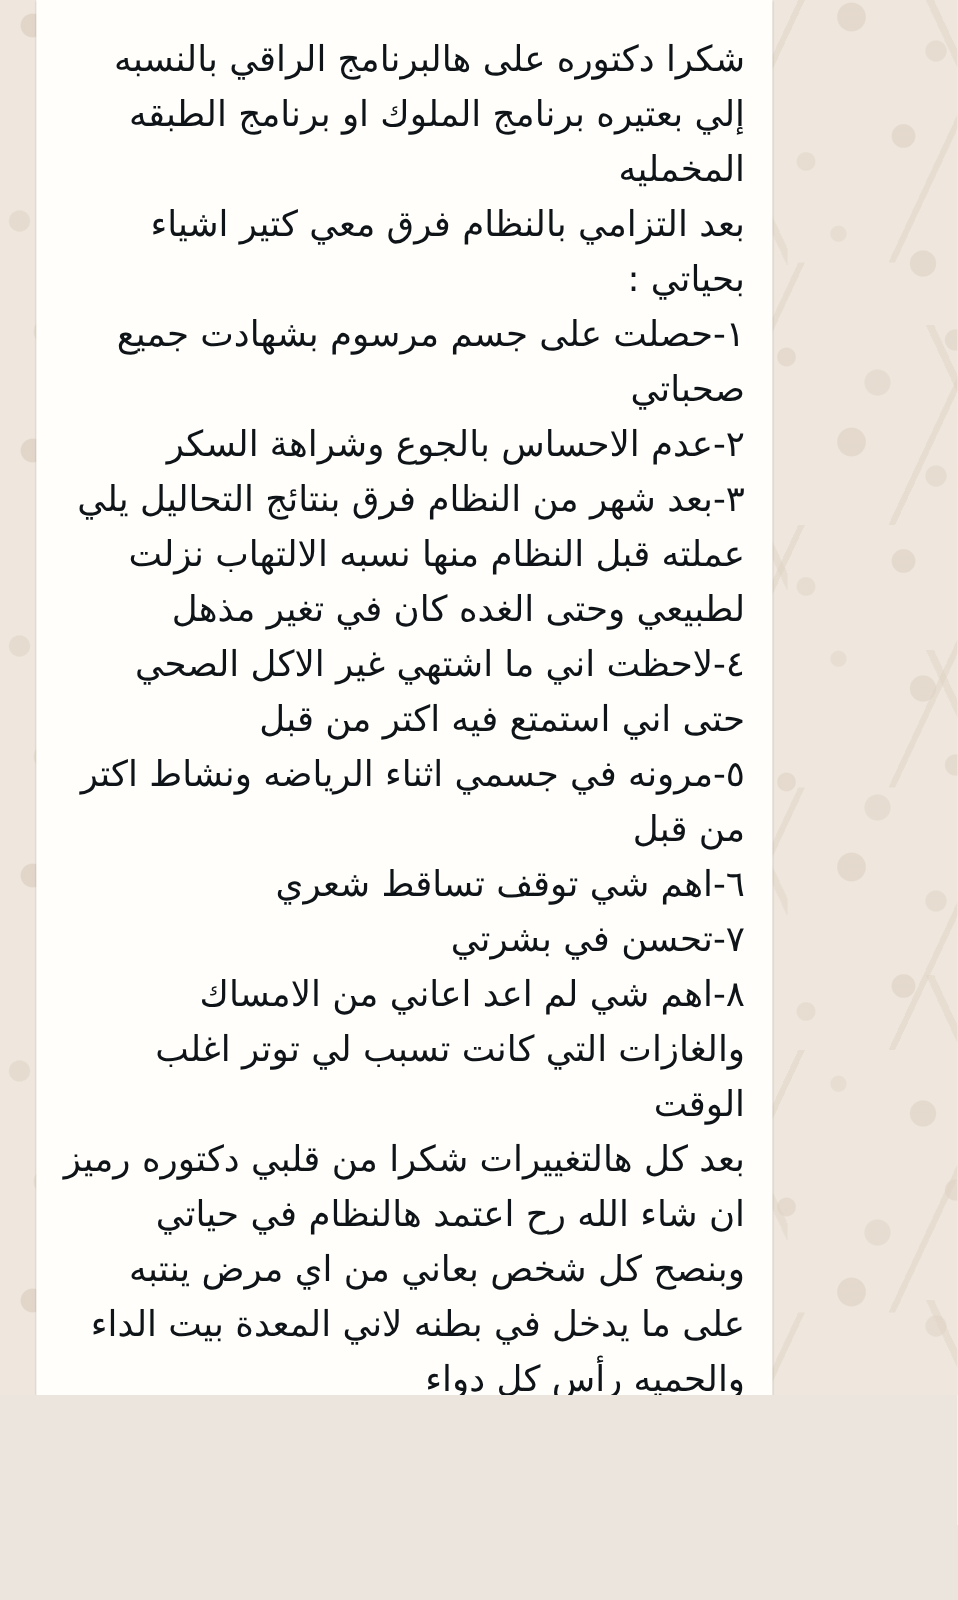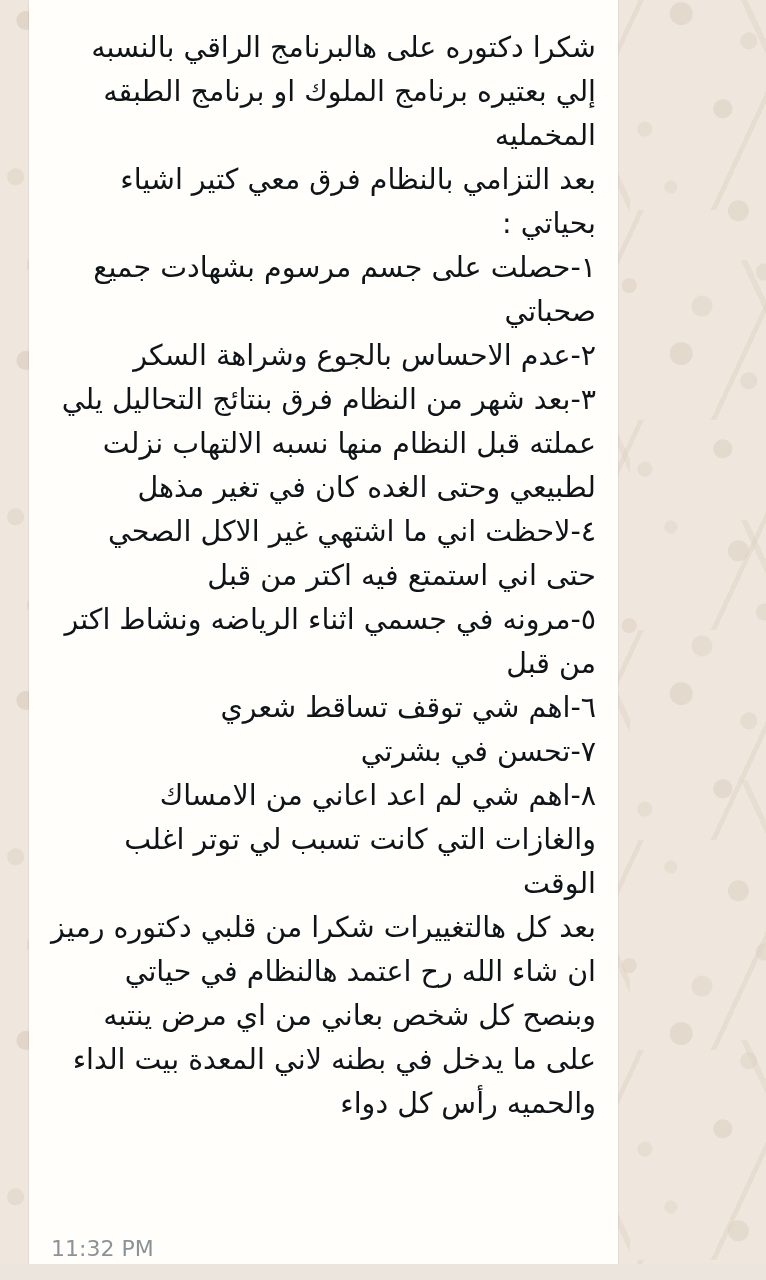--- a/index.html
+++ b/index.html
@@ -11,21 +11,21 @@
     height: 1280px;
     overflow: hidden;
     background: #ece5dd;
     font-family: "DejaVu Sans", "Liberation Sans", sans-serif;
   }
 
   
   #chat-screen {
     position: relative;
     width: 766px;
-    height: 1264px;
+    height: 1116px;
     background-color: #efe7dd;
     overflow: hidden;
   }
   #wallpaper {
     position: absolute;
     inset: 0;
     background-color: #efe7dd;
     background-image:
       radial-gradient(circle at 10% 6%, rgba(214,200,184,0.55) 0 9px, transparent 10px),
       radial-gradient(circle at 34% 15%, rgba(214,200,184,0.40) 0 6px, transparent 7px),

